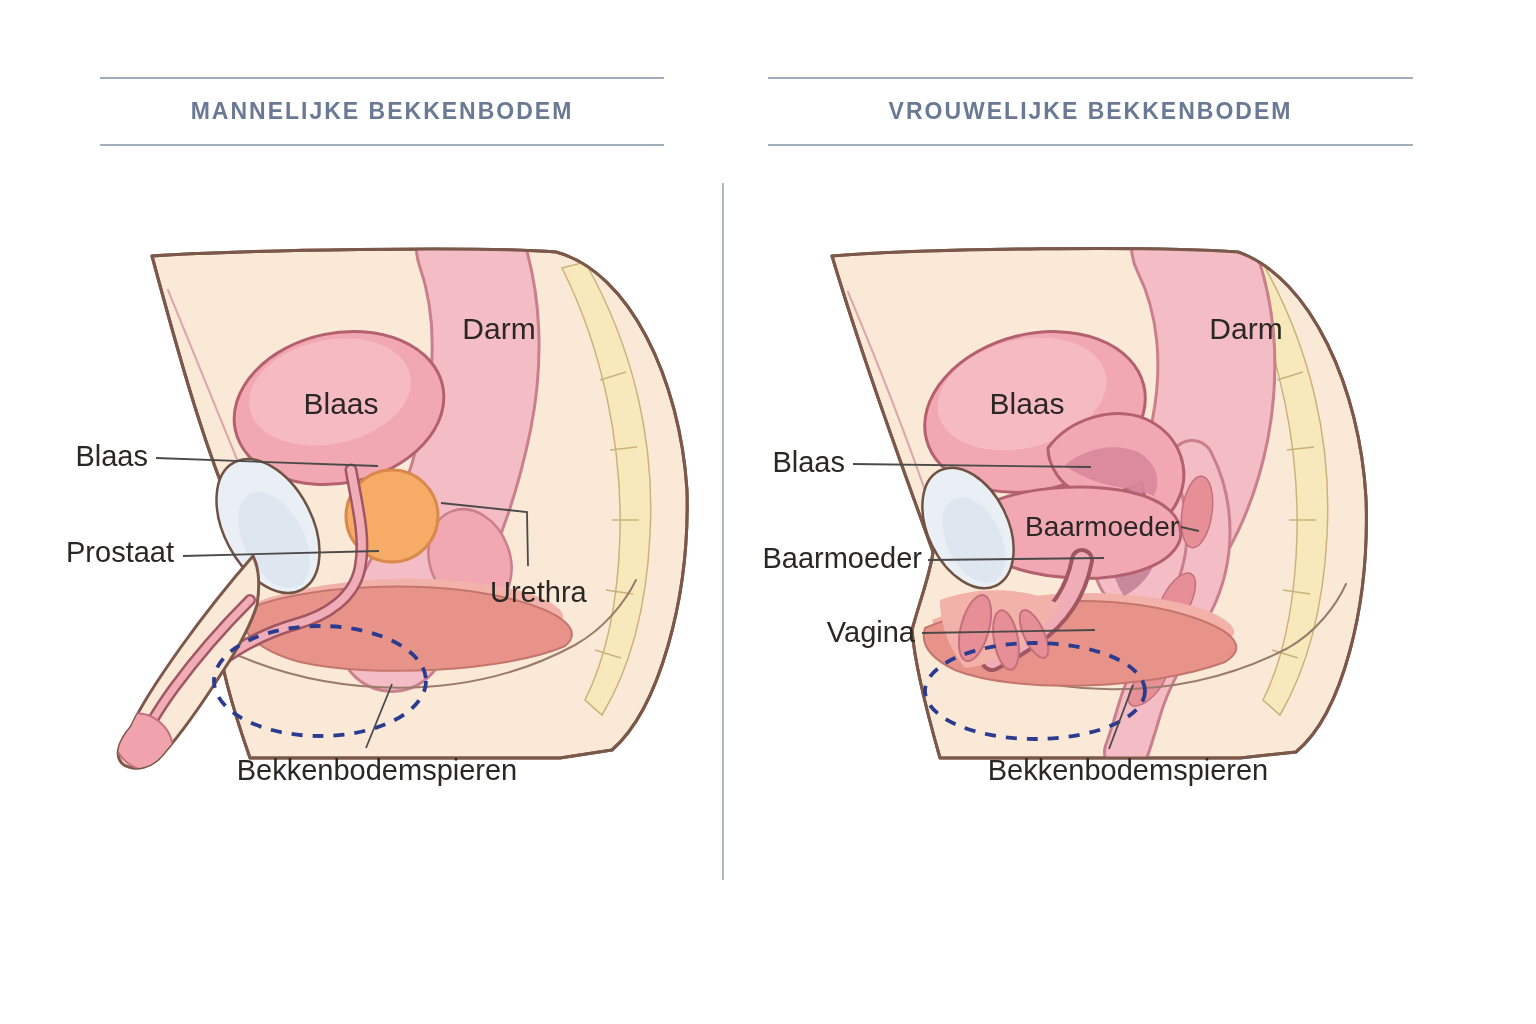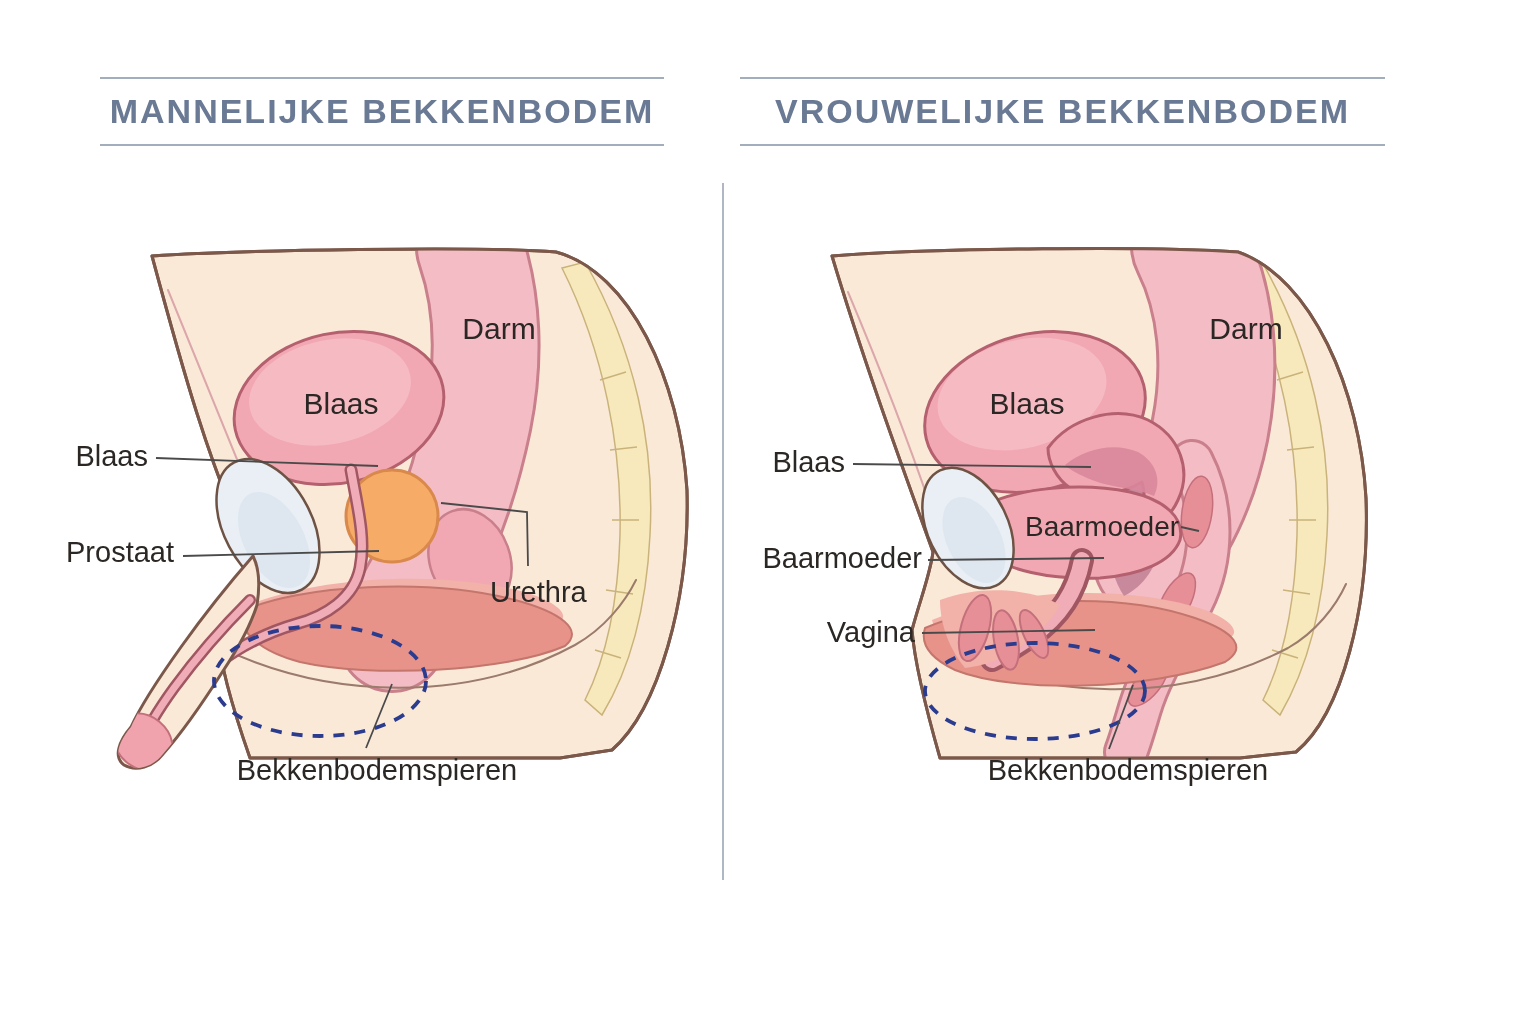--- a/index.html
+++ b/index.html
@@ -15,24 +15,24 @@
     --urethra-outline:#A05762; --urethra-fill:#F0ADB7;
     --uterus-inner:#D9879C; --mauve:#C9899C; --glans:#F0A2AD;
   }
   html,body{margin:0;padding:0;}
   body{width:1536px;height:1024px;background:#ffffff;position:relative;overflow:hidden;
        font-family:"Liberation Sans",sans-serif;}
   .stage{position:absolute;inset:0;}
   .title-block{position:absolute;top:77px;height:69px;display:flex;align-items:center;
        justify-content:center;border-top:2px solid var(--title-rule);
        border-bottom:2px solid var(--title-rule);box-sizing:border-box;}
-  .title-block h1{margin:0;font-size:34px;font-weight:700;letter-spacing:2px;
+  .title-block h1{margin:0;font-size:23px;font-weight:700;letter-spacing:2px;
        color:var(--title-text);white-space:nowrap;}
   #title-left{left:100px;width:564px;}
-  #title-right{left:740px;width:645px;align-items:center;}
+  #title-right{left:768px;width:645px;align-items:center;}
   .divider{position:absolute;left:722px;top:183px;width:2px;height:697px;
        background:var(--divider);}
   svg{position:absolute;left:0;top:0;}
   svg text{font-family:"Liberation Sans",sans-serif;fill:var(--label-text);}
   .organ-label{font-size:30px;}
   .callout-label{font-size:29px;}
   .skin{fill:var(--skin);stroke:var(--skin-outline);stroke-width:3;stroke-linejoin:round;}
   .skin-restroke{fill:none;stroke:var(--skin-outline);stroke-width:3;stroke-linejoin:round;}
   .spine{fill:var(--spine);stroke:var(--spine-outline);stroke-width:1.5;}
   .spine-tick{stroke:var(--spine-outline);stroke-width:1.5;fill:none;}

